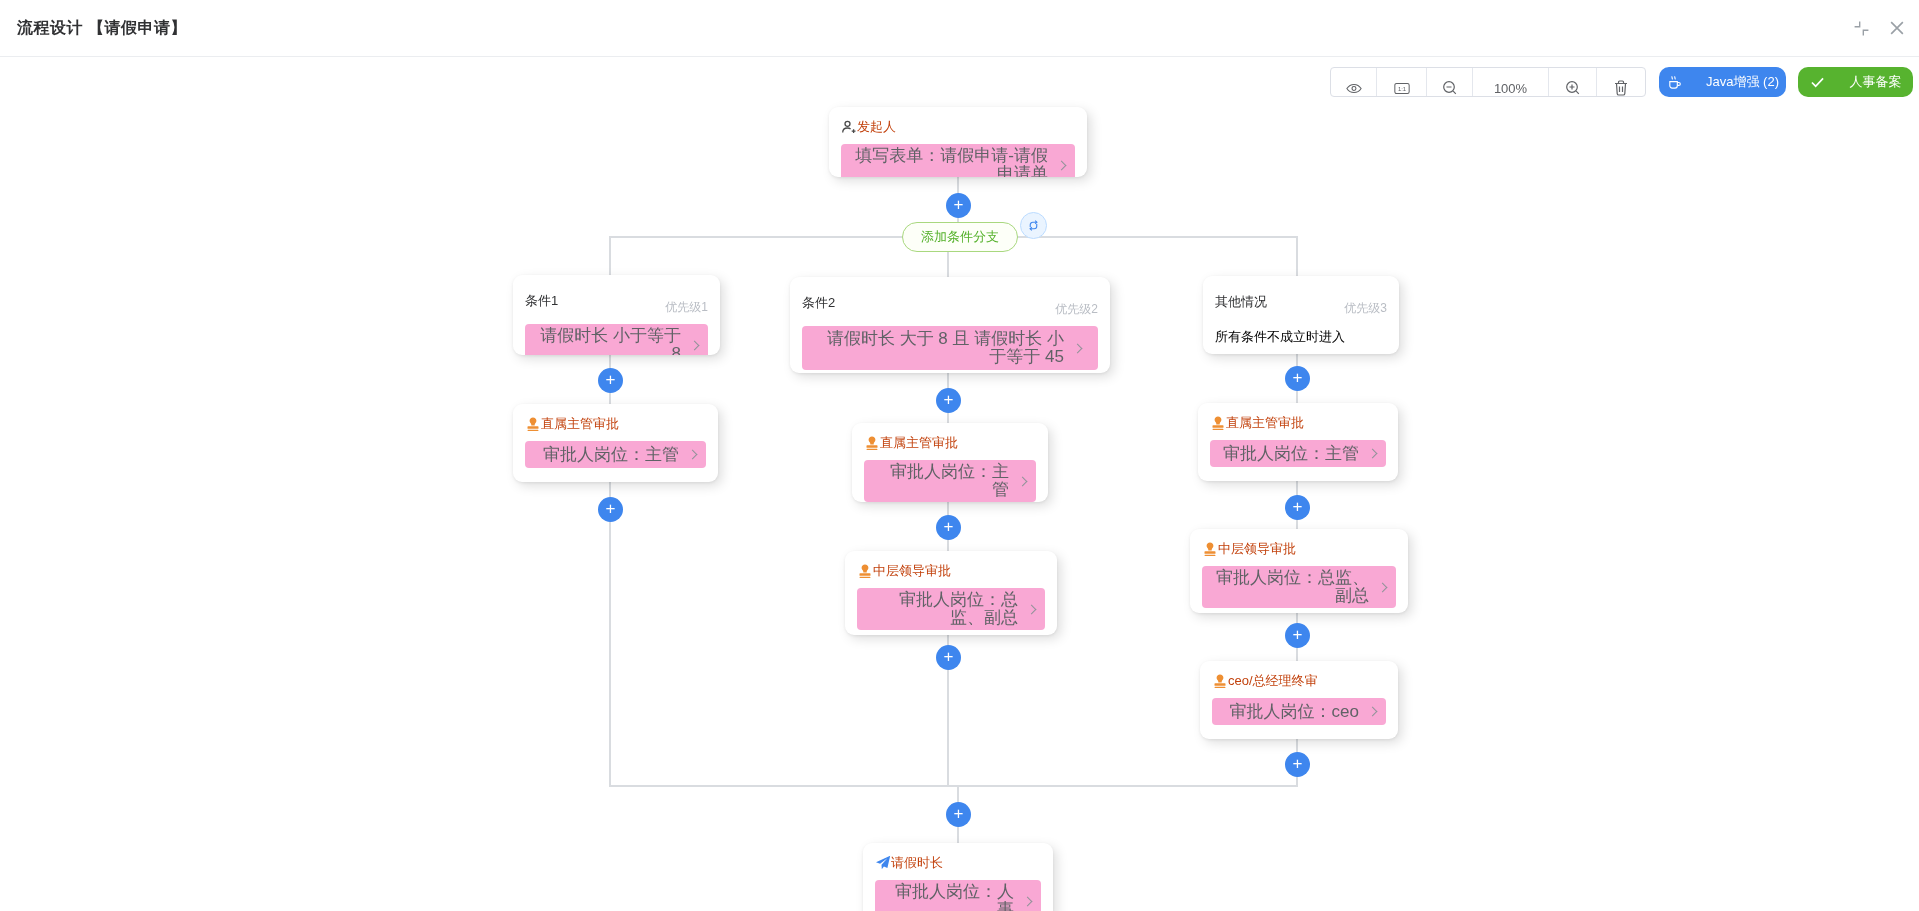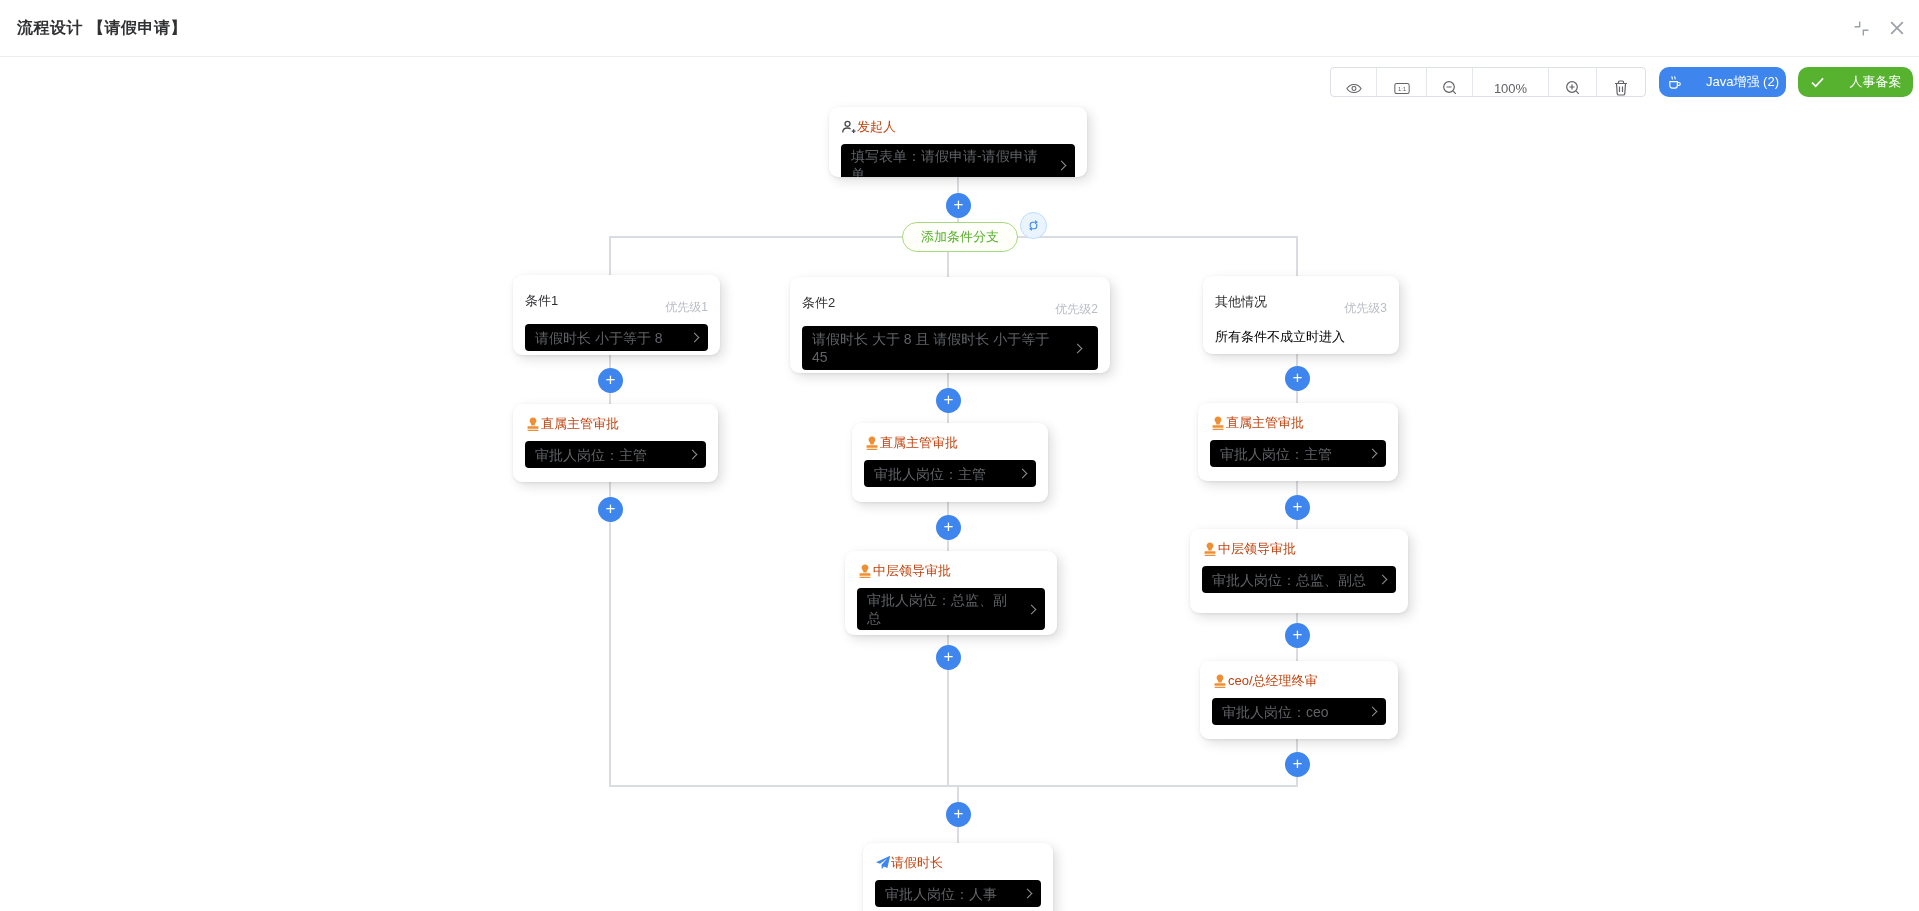--- a/index.html
+++ b/index.html
@@ -30,21 +30,21 @@
 
   
   .pill { position:absolute; left:902px; top:222px; width:116px; height:30px; border:1px solid #a9d87f; background:#fdfff8; color:#54b12a; border-radius:15px; font-size:13px; display:flex; align-items:center; justify-content:center; z-index:3; cursor:pointer; }
   .refresh { position:absolute; left:1020px; top:212px; width:27px; height:27px; border-radius:50%; background:#eaf4ff; border:1px solid #bcdcff; display:flex; align-items:center; justify-content:center; z-index:4; cursor:pointer; }
 
   
   .card { position:absolute; background:#fff; border-radius:9px; box-shadow:0 1px 3px rgba(0,0,0,.07), 4px 4px 12px rgba(0,0,0,.13); z-index:2; padding:11px 12px; overflow:hidden; cursor:pointer; }
   .card-head { display:flex; align-items:center; gap:0; font-size:13px; color:#c2410c; line-height:18px; }
   .cond-head { display:flex; align-items:center; justify-content:space-between; font-size:13px; color:#303133; line-height:18px; }
   .priority { color:#b9bdc4; font-size:12px; font-weight:400;margin-top:12px; }
-  .strip { margin-top:8px; background:#000000; border-radius:4px; min-height:27px; display:flex; align-items:center; padding:3px 10px; font-size:14px; color:#606266; line-height:18px; }
+  .strip { margin-top:8px; background:#f9a8d4; border-radius:4px; min-height:27px; display:flex; align-items:center; padding:3px 10px; font-size:17px; color:#606266; line-height:18px;text-align:right; }
   .strip .body-text { flex:1; padding-right:6px; }
   .chev { flex:none; width:7px; height:7px; border-top:1.5px solid #909399; border-right:1.5px solid #909399; transform:rotate(45deg); margin-left:4px; }
   .muted-body { margin-top:11px; font-size:13px; color:#000000; line-height:18px; }
   .nicon { flex:none; width:16px; height:16px; display:flex; align-items:center; justify-content:center; }
 </style>
 </head>
 <body>
 
 <div class="app">
 

